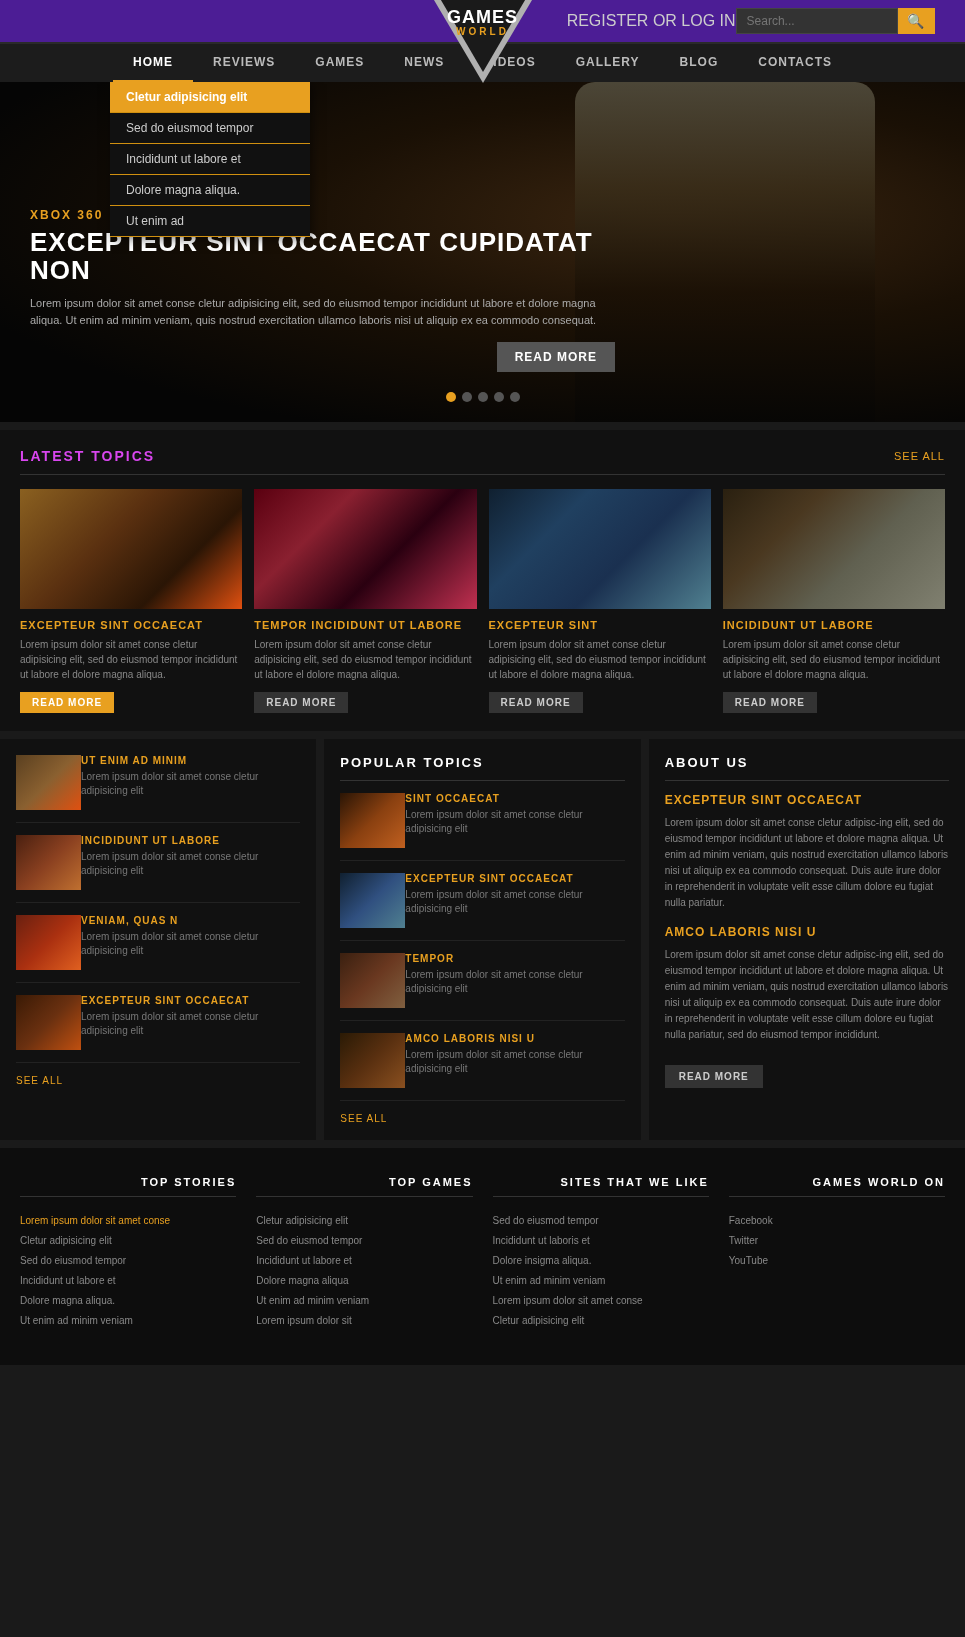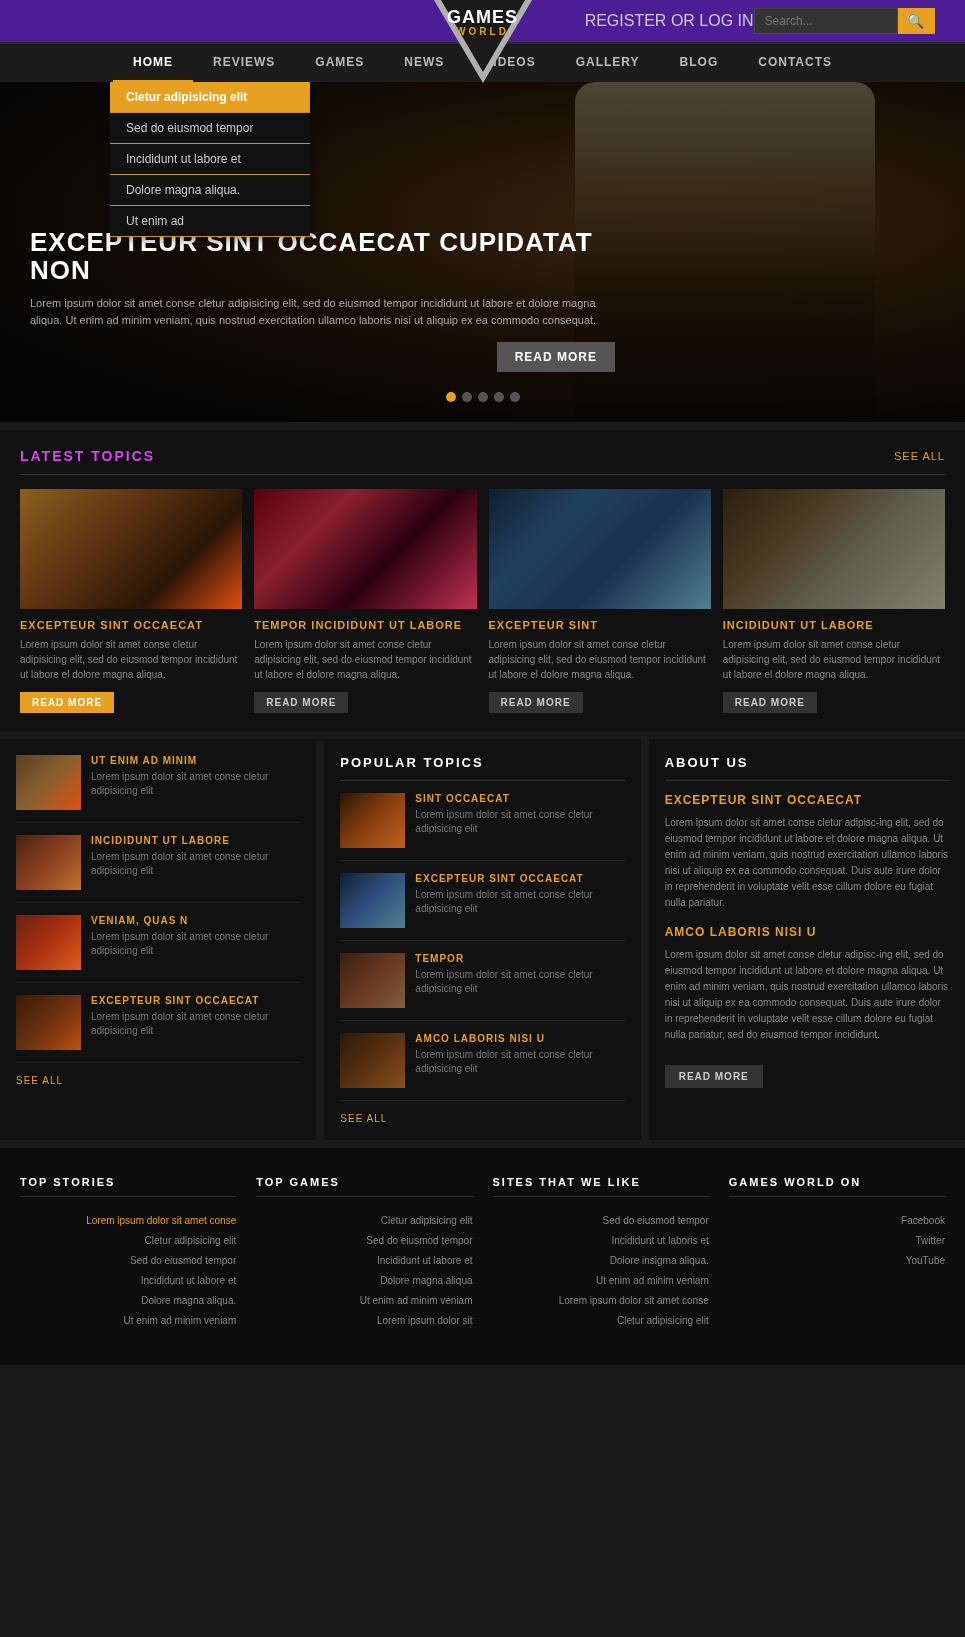--- a/index.html
+++ b/index.html
@@ -13,21 +13,21 @@
     .search-bar {
       display: flex;
       align-items: center;
     }
     .search-bar input {
       background: #333;
       border: 1px solid #444;
       color: #ccc;
       padding: 5px 10px;
       font-size: 12px;
-      width: 144px;
+      width: 162px;
       outline: none;
     }
     .search-bar button {
       background: #e8a020;
       border: none;
       padding: 5px 10px;
       cursor: pointer;
       color: #fff;
       font-size: 14px;
     }
@@ -227,21 +227,21 @@
       font-size: 13px;
       font-weight: bold;
       letter-spacing: 2px;
       text-transform: uppercase;
       border-bottom: 1px solid #333;
       padding-bottom: 10px;
       margin-bottom: 12px;
     }
     .review-item {
       display: flex;
-      gap: 10px;
+      gap: 0;
       margin-bottom: 12px;
       padding-bottom: 12px;
       border-bottom: 1px solid #222;
     }
     .review-thumb {
       width: 65px;
       height: 55px;
       flex-shrink: 0;
       background: #333;
     }
@@ -320,29 +320,29 @@
     }
     .footer-col-title {
       color: #fff;
       font-size: 11px;
       font-weight: bold;
       letter-spacing: 2px;
       text-transform: uppercase;
       margin-bottom: 14px;
       padding-bottom: 8px;
       border-bottom: 1px solid #333;
+      text-align: right;
     }
     .footer-link {
       color: #888;
       font-size: 10px;
       line-height: 2;
       display: block;
       text-decoration: none;
       cursor: pointer;
-      text-align: right;
     }
     .footer-link.orange { color: #e8a020; }
     .footer-bottom {
       border-top: 1px solid #222;
       padding-top: 12px;
       display: flex;
       justify-content: space-between;
       align-items: center;
     }
     .footer-copy {
@@ -492,20 +492,21 @@
 
   <div class="dropdown-menu">
     <div class="dm-item">Cletur adipisicing elit</div>
     <div class="dm-item">Sed do eiusmod tempor</div>
     <div class="dm-item">Incididunt ut labore et</div>
     <div class="dm-item">Dolore magna aliqua.</div>
     <div class="dm-item">Ut enim ad</div>
   </div>
 
   <div class="hero-content">
+    <div class="hero-tag">XBOX 360</div>
     <div class="hero-title">EXCEPTEUR SINT OCCAECAT CUPIDATAT NON</div>
     <div class="hero-desc">Lorem ipsum dolor sit amet conse cletur adipisicing elit, sed do eiusmod tempor incididunt ut labore et dolore magna aliqua. Ut enim ad minim veniam, quis nostrud exercitation ullamco laboris nisi ut aliquip ex ea commodo consequat.</div>
     <div class="hero-bottom-row">
       <span></span>
       <button class="btn-read-more">READ MORE</button>
     </div>
   </div>
 
   <div class="hero-dots">
     <div class="hero-dot active"></div>

